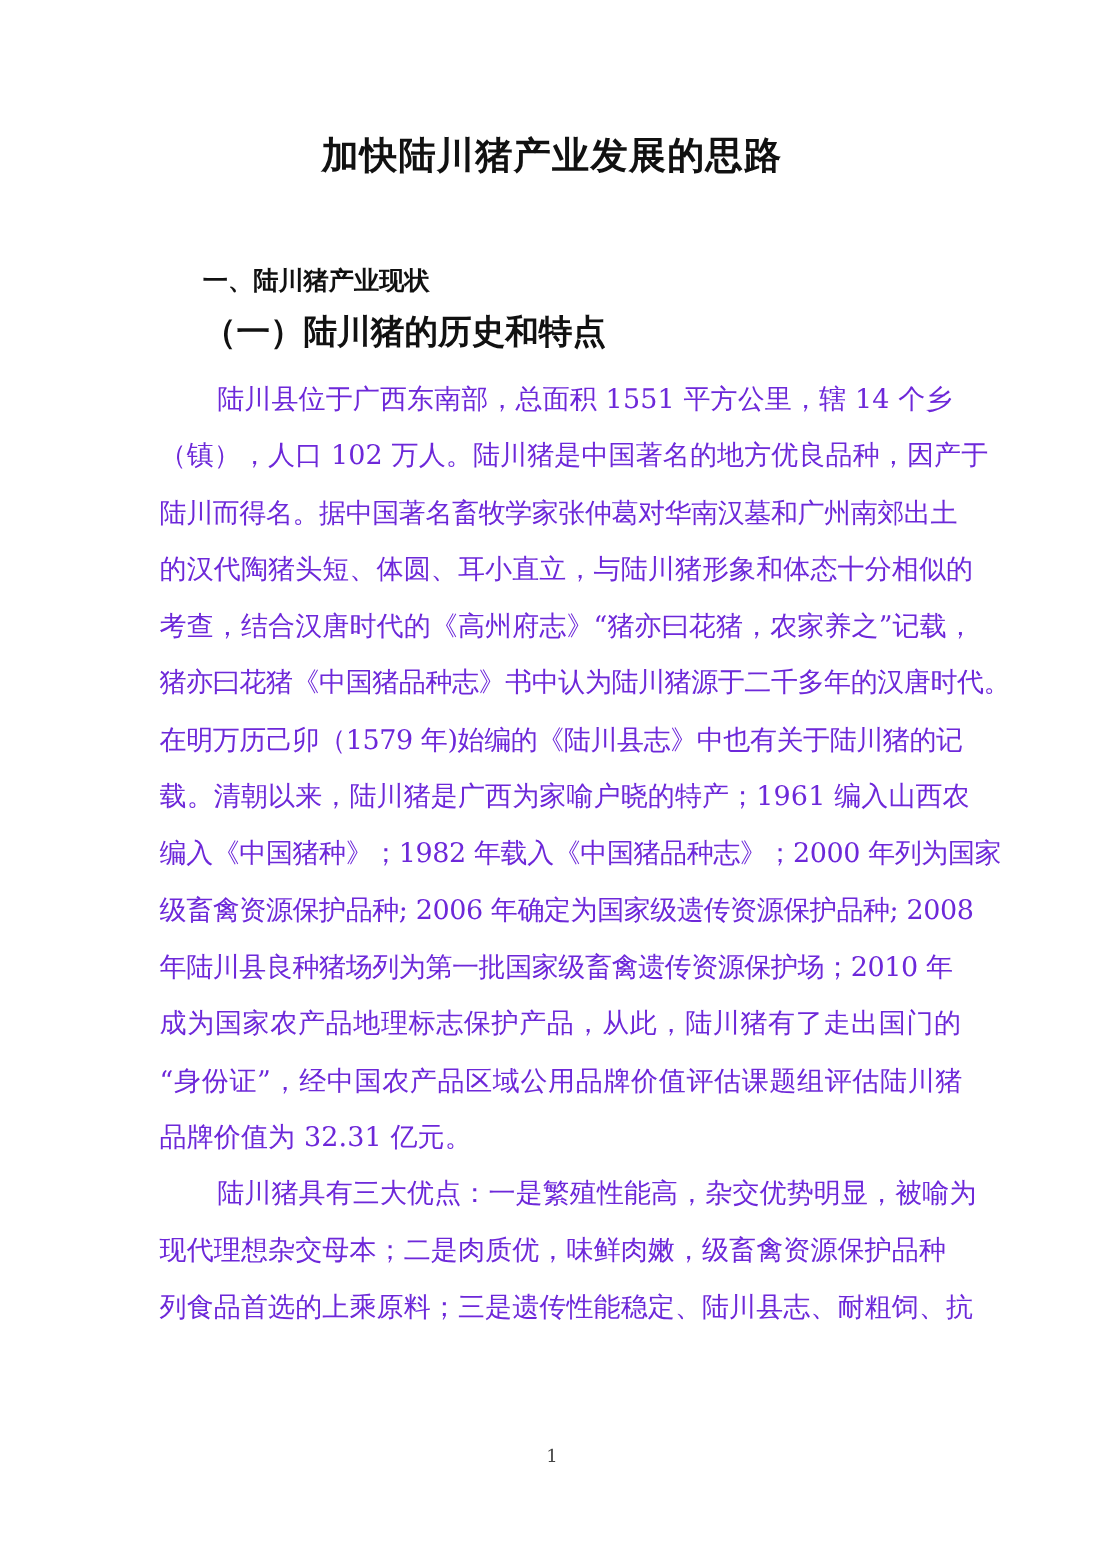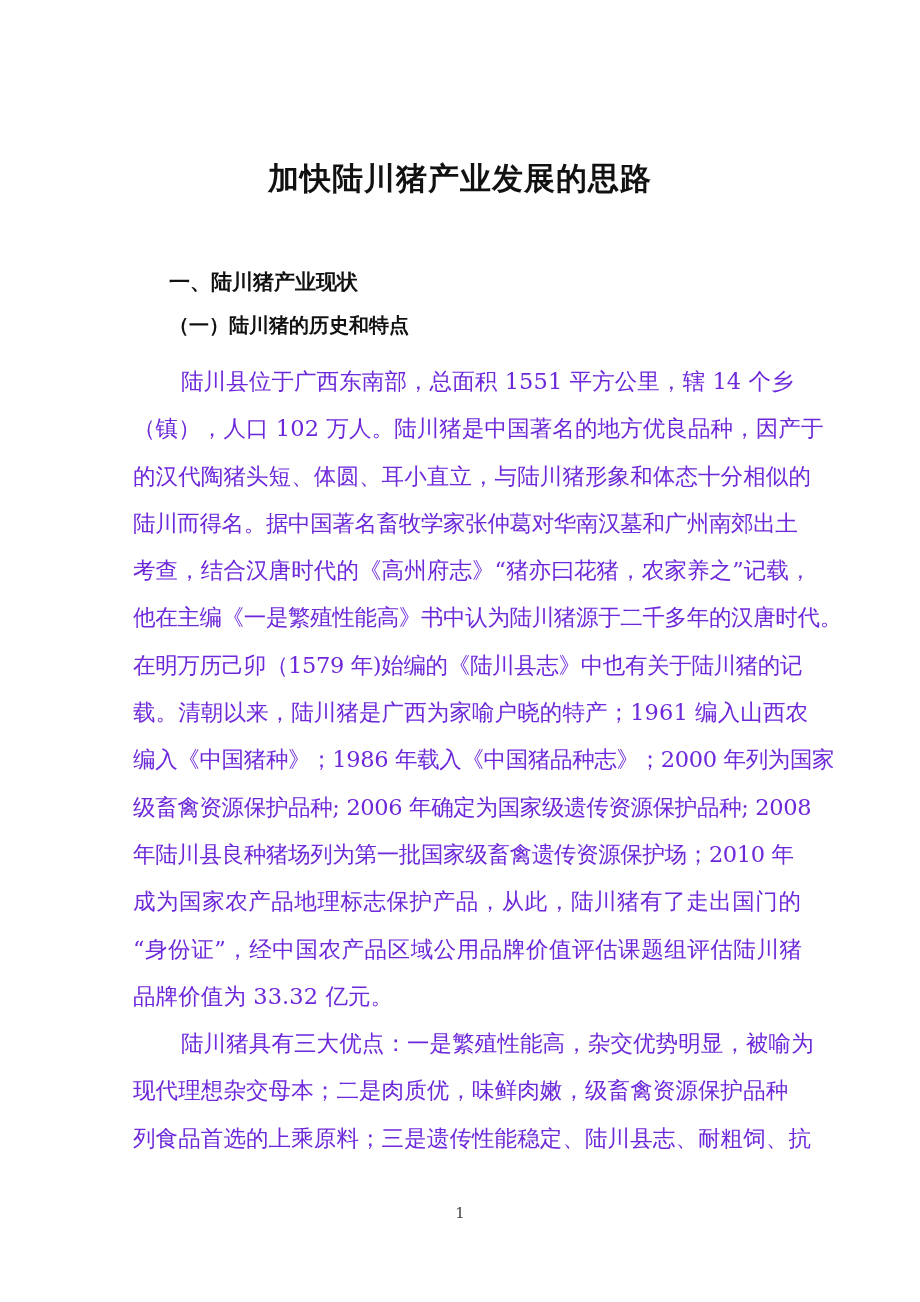--- a/index.html
+++ b/index.html
@@ -23,21 +23,20 @@
     width: 920px;
     height: 1302px;
     background: #ffffff;
   }
 
   .content {
     position: absolute;
     left: 133px;
     top: 0;
     width: 654px;
-    margin-top: 48px;
   }
 
   
   .doc-title {
     font-family: "DejaVu Sans", "Liberation Sans", sans-serif;
     font-weight: 700;
     font-size: 31px;
     line-height: 44px;
     letter-spacing: 1px;
     text-align: center;
@@ -54,21 +53,21 @@
     line-height: 30px;
     color: #111111;
     margin: 0;
     padding-top: 67px;
     text-indent: 36px;
   }
 
   .heading-2 {
     font-family: "DejaVu Sans", "Liberation Sans", sans-serif;
     font-weight: 700;
-    font-size: 20px;
+    font-size: 28px;
     line-height: 30px;
     color: #111111;
     margin: 0;
     padding-top: 13px;
     text-indent: 36px;
   }
 
   
   .body-block {
     padding-top: 18px;
@@ -114,32 +113,32 @@
 
     <h1 class="doc-title">加快陆川猪产业发展的思路</h1>
 
     <h2 class="heading-1">一、陆川猪产业现状</h2>
 
     <h3 class="heading-2">（一）陆川猪的历史和特点</h3>
 
     <div class="body-block">
       <div class="body-line indent">陆川县位于广西东南部，总面积 1551 平方公里，辖 14 个乡</div>
       <div class="body-line">（镇），人口 102 万人。陆川猪是中国著名的地方优良品种，因产于</div>
+      <div class="body-line tight">陆川而得名。据中国著名畜牧学家张仲葛对华南汉墓和广州南郊出土</div>
       <div class="body-line">的汉代陶猪头短、体圆、耳小直立，与陆川猪形象和体态十分相似的</div>
-      <div class="body-line tight">陆川而得名。据中国著名畜牧学家张仲葛对华南汉墓和广州南郊出土</div>
       <div class="body-line">考查，结合汉唐时代的《高州府志》“猪亦曰花猪，农家养之”记载，</div>
-      <div class="body-line tight">他在主编《一是繁殖性能高》书中认为陆川猪源于二千多年的汉唐时代。</div>
+      <div class="body-line tight">猪亦曰花猪《中国猪品种志》书中认为陆川猪源于二千多年的汉唐时代。</div>
       <div class="body-line tight">在明万历己卯（1579 年)始编的《陆川县志》中也有关于陆川猪的记</div>
       <div class="body-line">载。清朝以来，陆川猪是广西为家喻户晓的特产；1961 编入山西农</div>
-      <div class="body-line tight">编入《中国猪种》；1986 年载入《中国猪品种志》；2000 年列为国家</div>
+      <div class="body-line tight">编入《中国猪种》；1982 年载入《中国猪品种志》；2000 年列为国家</div>
       <div class="body-line tight">级畜禽资源保护品种; 2006 年确定为国家级遗传资源保护品种; 2008</div>
       <div class="body-line tight">年陆川县良种猪场列为第一批国家级畜禽遗传资源保护场；2010 年</div>
       <div class="body-line loose">成为国家农产品地理标志保护产品，从此，陆川猪有了走出国门的</div>
       <div class="body-line loose">“身份证”，经中国农产品区域公用品牌价值评估课题组评估陆川猪</div>
-      <div class="body-line">品牌价值为 33.32 亿元。</div>
+      <div class="body-line">品牌价值为 32.31 亿元。</div>
     </div>
 
     <div class="body-block" style="padding-top:0">
       <div class="body-line indent">陆川猪具有三大优点：一是繁殖性能高，杂交优势明显，被喻为</div>
       <div class="body-line">现代理想杂交母本；二是肉质优，味鲜肉嫩，级畜禽资源保护品种</div>
       <div class="body-line">列食品首选的上乘原料；三是遗传性能稳定、陆川县志、耐粗饲、抗</div>
     </div>
 
   </div>
 

